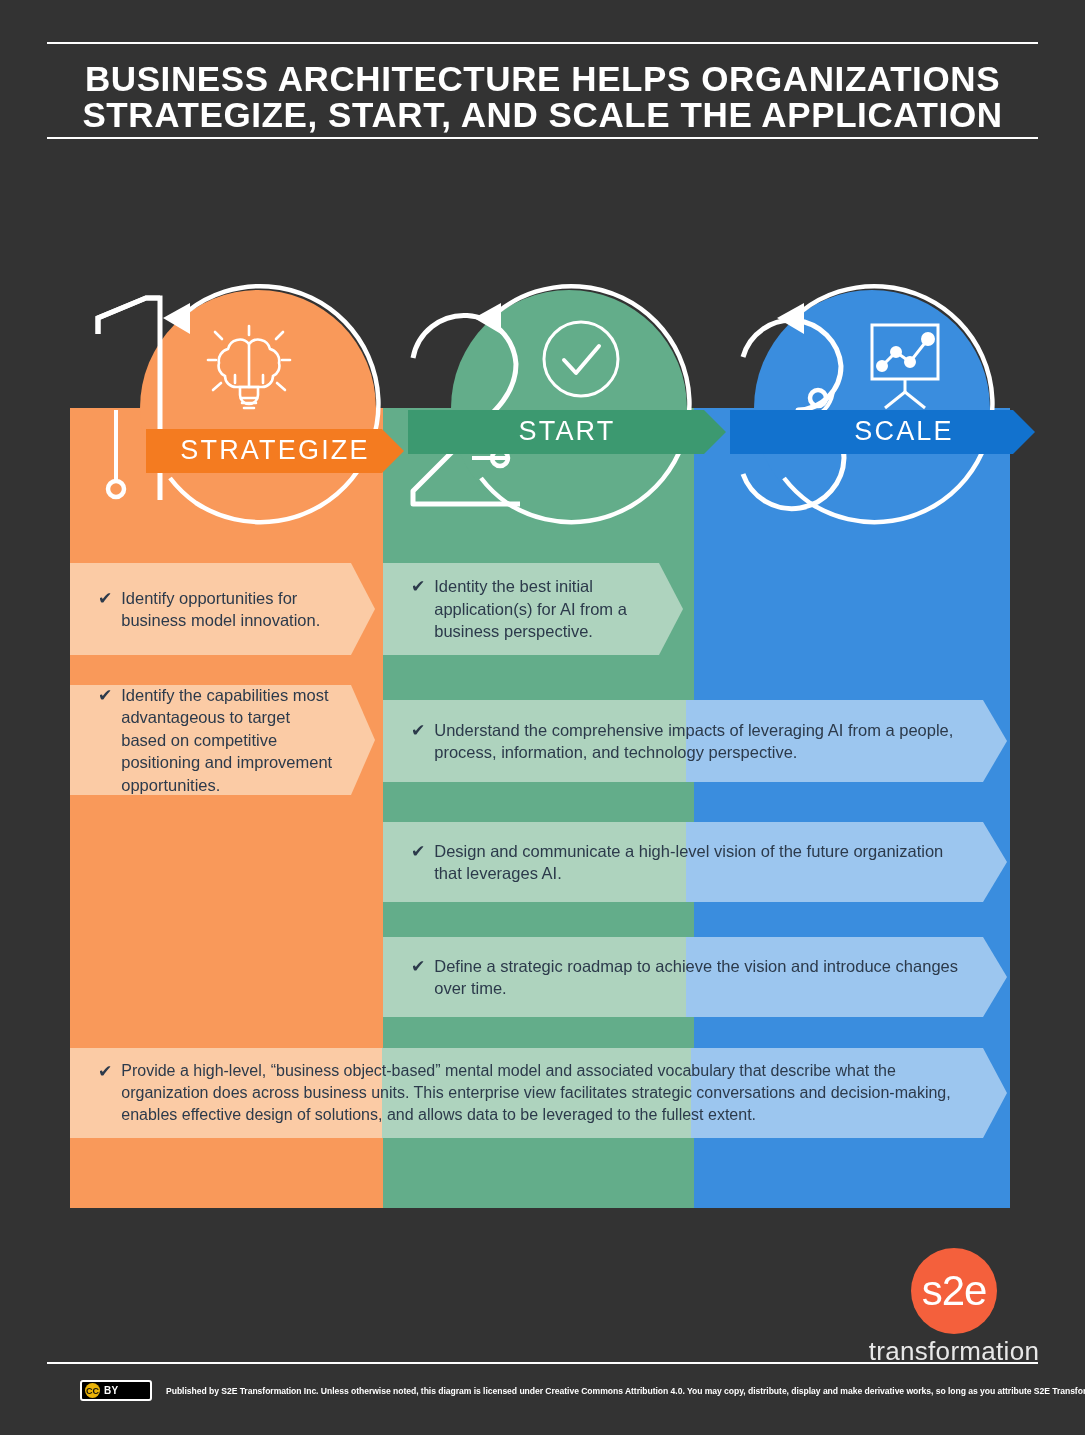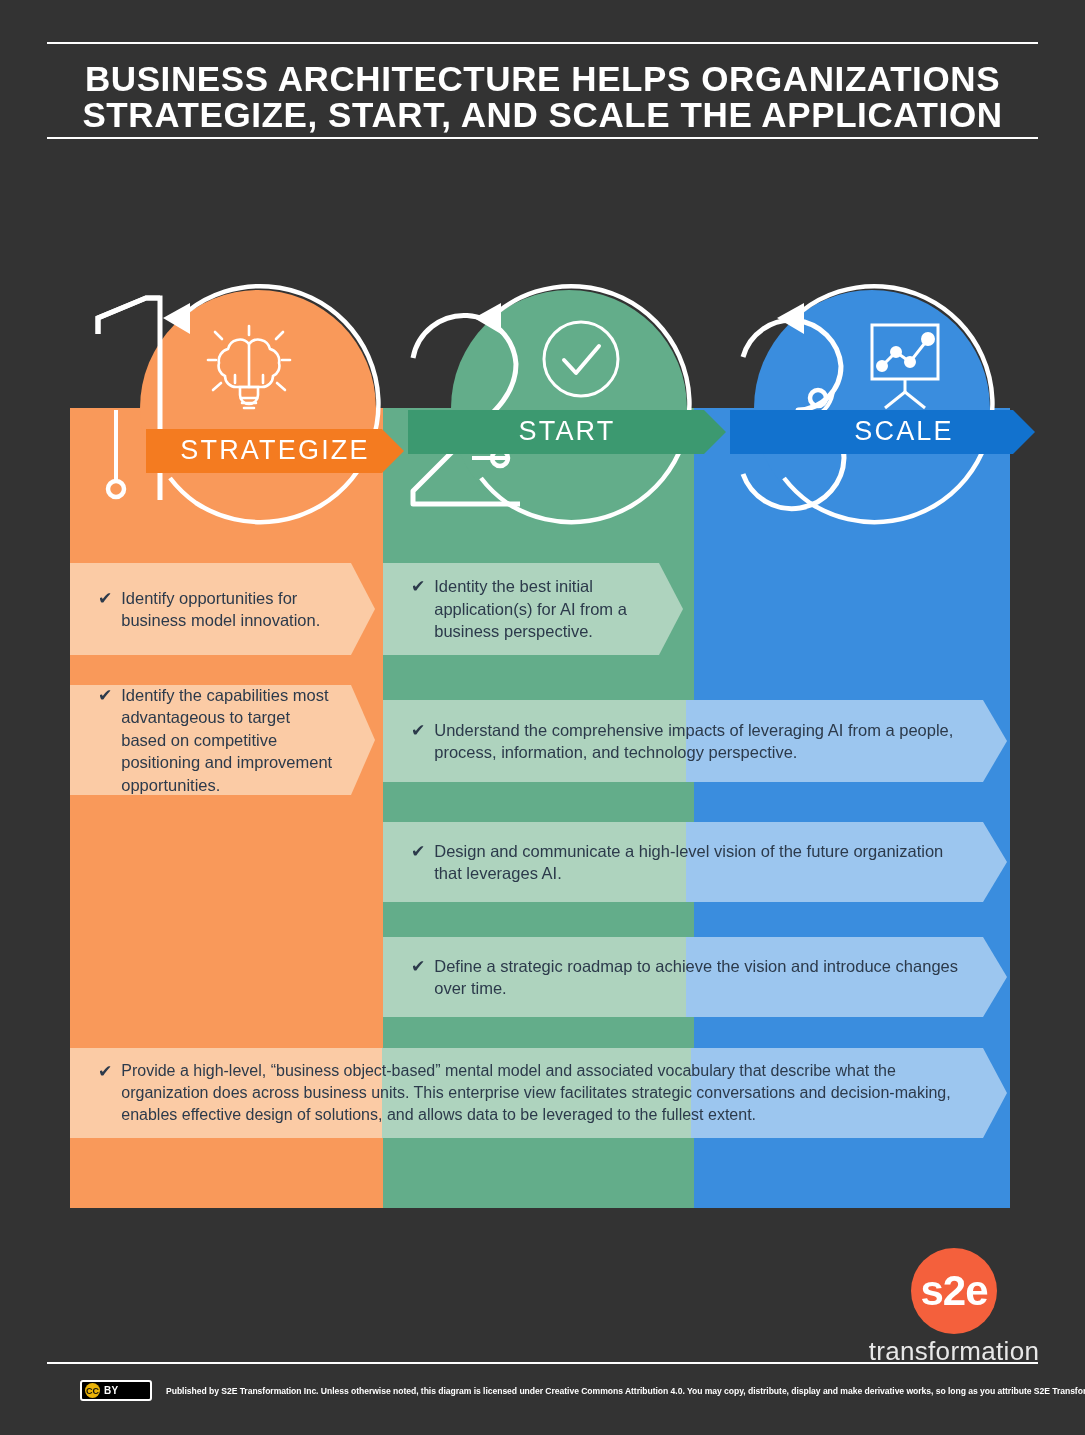--- a/index.html
+++ b/index.html
@@ -142,21 +142,21 @@
   #logo-circle {
     width: 86px; height: 86px;
     border-radius: 50%;
     background: #F4603C;
     margin: 0 auto;
     display: flex;
     align-items: center;
     justify-content: center;
     color: #ffffff;
     font-size: 42px;
-    font-weight: 700;
+    font-weight: 400;
     letter-spacing: -1px;
   }
   #logo-word {
     color: #E8E8E8;
     font-size: 26px;
     font-weight: 300;
     letter-spacing: 0.3px;
     margin-top: 2px;
   }
 

